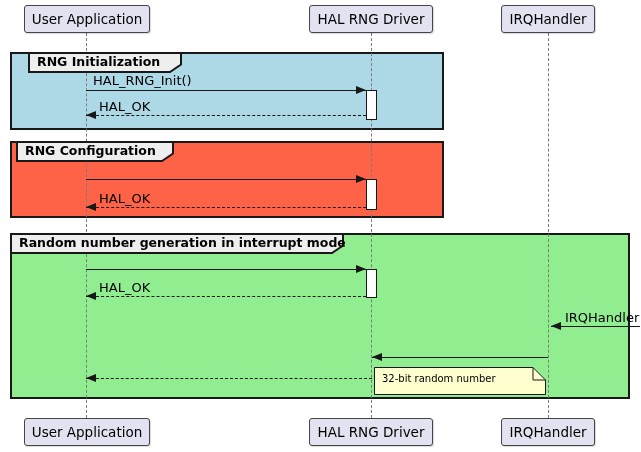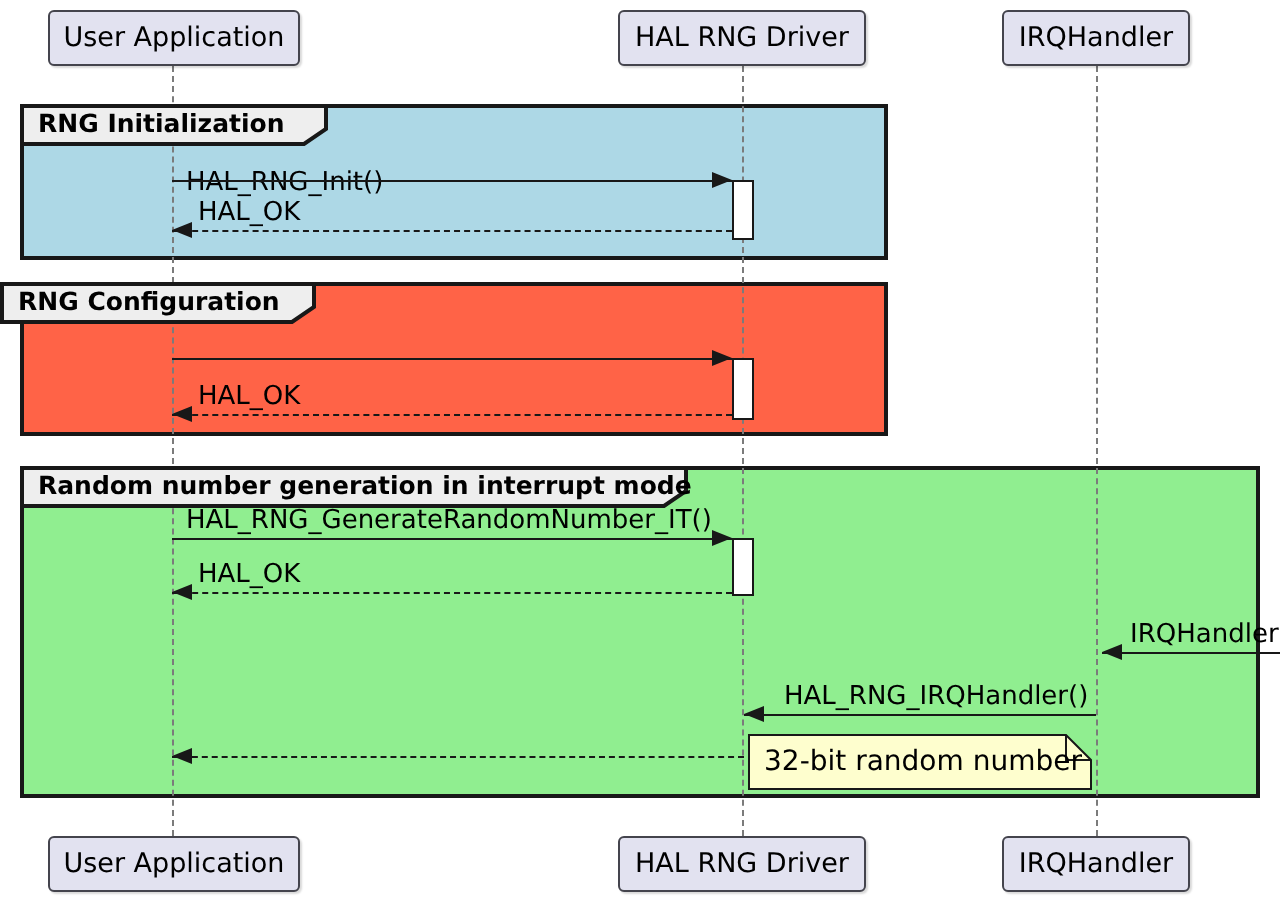--- a/index.html
+++ b/index.html
@@ -91,44 +91,44 @@
   
   .note {
     position: absolute;
     left: 374px; top: 367px;
     width: 172px; height: 28px;
     z-index: 5;
   }
   .note .ntext {
     position: absolute;
     left: 8px; top: 6px;
-    font-size: 14px;
+    font-size: 10px;
     white-space: nowrap;
   }
 </style>
 </head>
 <body>
 
 <div class="canvas">
 
   <div class="group g1"></div>
   <div class="group g2"></div>
   <div class="group g3"></div>
 
   <div class="lifeline" style="left:86px"></div>
   <div class="lifeline" style="left:371px"></div>
   <div class="lifeline" style="left:548px"></div>
 
-  <div class="group-header" style="left:10px; top:52px; width:154px; height:33px">
+  <div class="group-header" style="left:28px; top:52px; width:154px; height:33px">
     <svg width="154" height="21">
       <path d="M1,1 H153 V12.5 L142,20 H1 Z" fill="#EEEEEE" stroke="#181818" stroke-width="2"></path>
     </svg>
     <span class="hlabel">RNG Initialization</span>
   </div>
-  <div class="group-header" style="left:0; top:141px; width:158px; height:21px">
+  <div class="group-header" style="left:16px; top:141px; width:158px; height:21px">
     <svg width="158" height="21">
       <path d="M1,1 H157 V12.5 L146,20 H1 Z" fill="#EEEEEE" stroke="#181818" stroke-width="2"></path>
     </svg>
     <span class="hlabel">RNG Configuration</span>
   </div>
   <div class="group-header" style="left:10px; top:233px; width:334px; height:32px">
     <svg width="334" height="21">
       <path d="M1,1 H333 V12.5 L322,20 H1 Z" fill="#EEEEEE" stroke="#181818" stroke-width="2"></path>
     </svg>
     <span class="hlabel">Random number generation in interrupt mode</span>
@@ -151,48 +151,46 @@
     <span>HAL RNG Driver</span>
   </div>
   <div class="pbox" style="left:501px; top:418px; width:94px">
     <span>IRQHandler</span>
   </div>
 
   <div class="activation" style="left:366px; top:90px;  height:30px"></div>
   <div class="activation" style="left:366px; top:179px; height:31px"></div>
   <div class="activation" style="left:366px; top:269px; height:29px"></div>
 
-  <div class="msg-label" style="left:93px; top:84px">HAL_RNG_Init()</div>
+  <div class="msg-label" style="left:93px; top:73px">HAL_RNG_Init()</div>
   <div class="msg-line solid" style="left:86px; top:90px; width:280px"></div>
   <div class="ah ah-r" style="left:356px; top:86px"></div>
 
   <div class="msg-label" style="left:99px; top:99px">HAL_OK</div>
   <div class="msg-line dashed" style="left:86px; top:115px; width:280px"></div>
   <div class="ah ah-l" style="left:86px; top:111px"></div>
 
   <div class="msg-line solid" style="left:86px; top:179px; width:280px"></div>
   <div class="ah ah-r" style="left:356px; top:175px"></div>
 
   <div class="msg-label" style="left:99px; top:191px">HAL_OK</div>
   <div class="msg-line dashed" style="left:86px; top:207px; width:280px"></div>
   <div class="ah ah-l" style="left:86px; top:203px"></div>
 
-  <div class="msg-label" style="left:93px; top:253px">HAL_RNG_GenerateRandomNumber_IT()</div>
   <div class="msg-line solid" style="left:86px; top:269px; width:280px"></div>
   <div class="ah ah-r" style="left:356px; top:265px"></div>
 
   <div class="msg-label" style="left:99px; top:280px">HAL_OK</div>
   <div class="msg-line dashed" style="left:86px; top:296px; width:280px"></div>
   <div class="ah ah-l" style="left:86px; top:292px"></div>
 
   <div class="msg-label" style="left:565px; top:310px">IRQHandler</div>
   <div class="msg-line solid" style="left:551px; top:326px; width:89px"></div>
   <div class="ah ah-l" style="left:551px; top:322px"></div>
 
-  <div class="msg-label" style="left:392px; top:341px">HAL_RNG_IRQHandler()</div>
   <div class="msg-line solid" style="left:372px; top:357px; width:176px"></div>
   <div class="ah ah-l" style="left:372px; top:353px"></div>
 
   <div class="msg-line dashed" style="left:86px; top:378px; width:286px"></div>
   <div class="ah ah-l" style="left:86px; top:374px"></div>
 
   <div class="note">
     <svg width="172" height="28">
       <path d="M0.5,0.5 H159 L171.5,13 V27.5 H0.5 Z" fill="#FEFECE" stroke="#181818" stroke-width="1"></path>
       <path d="M159,0.5 V13 H171.5" fill="none" stroke="#181818" stroke-width="1"></path>

